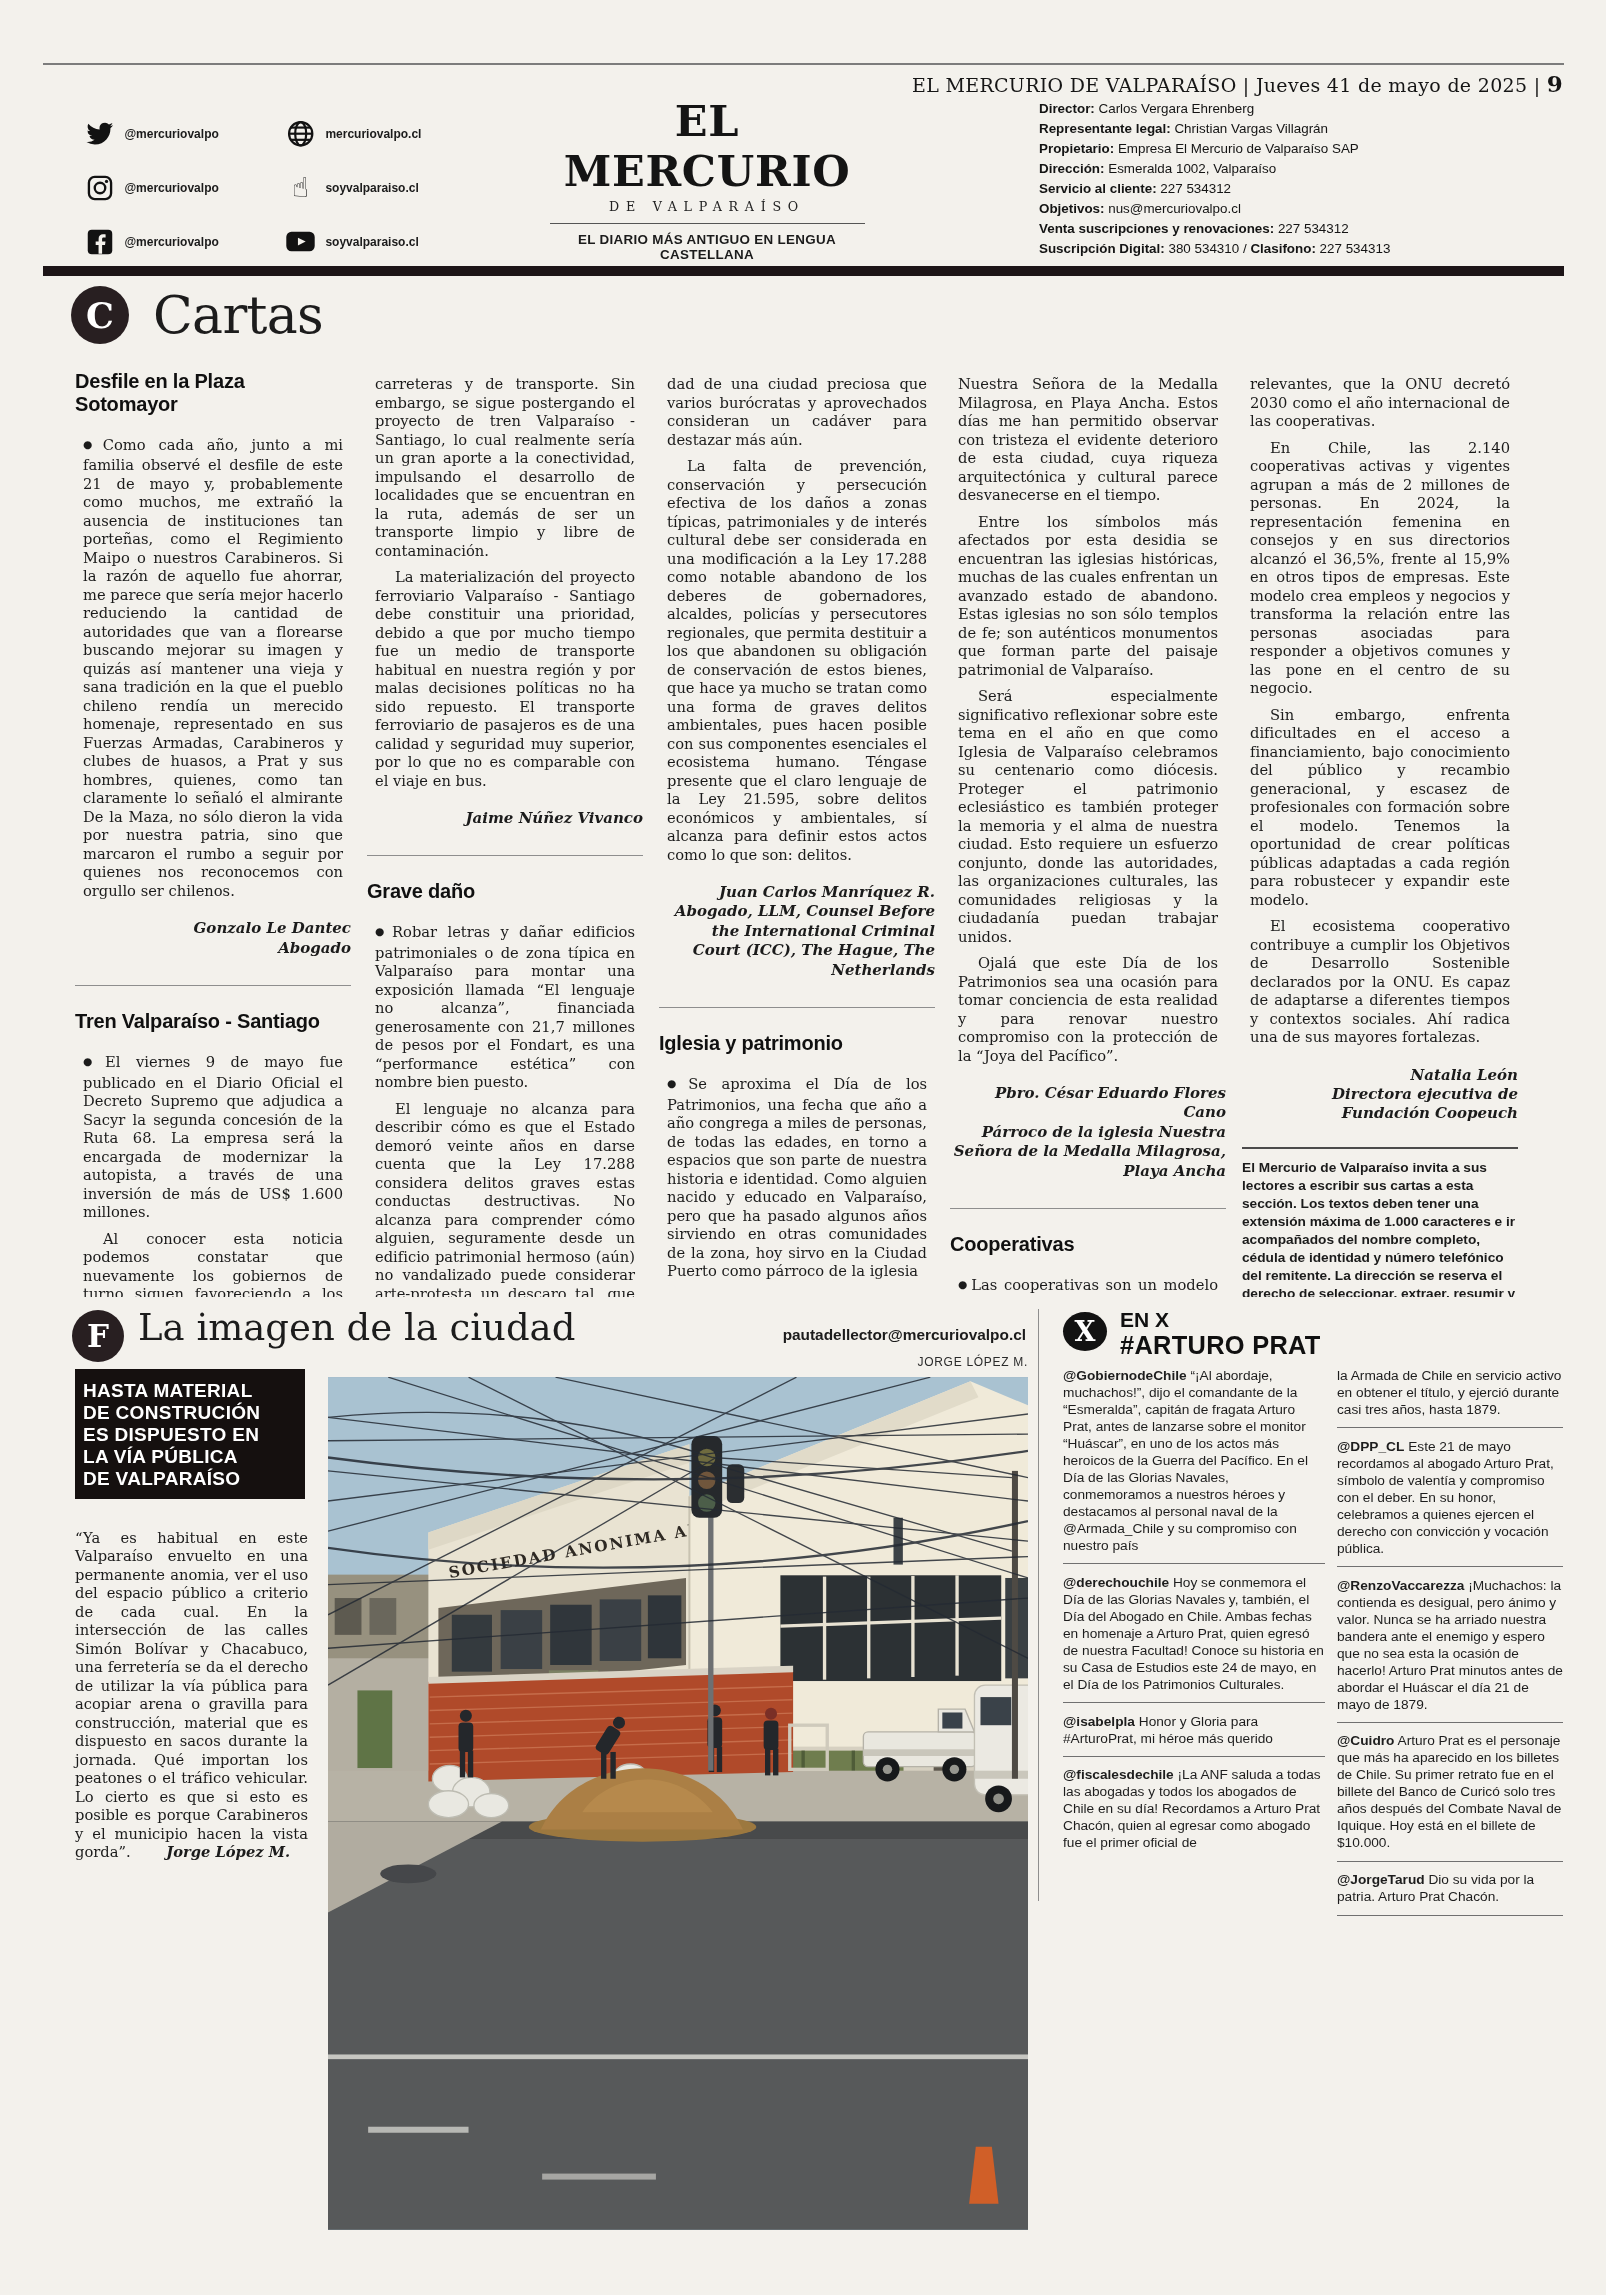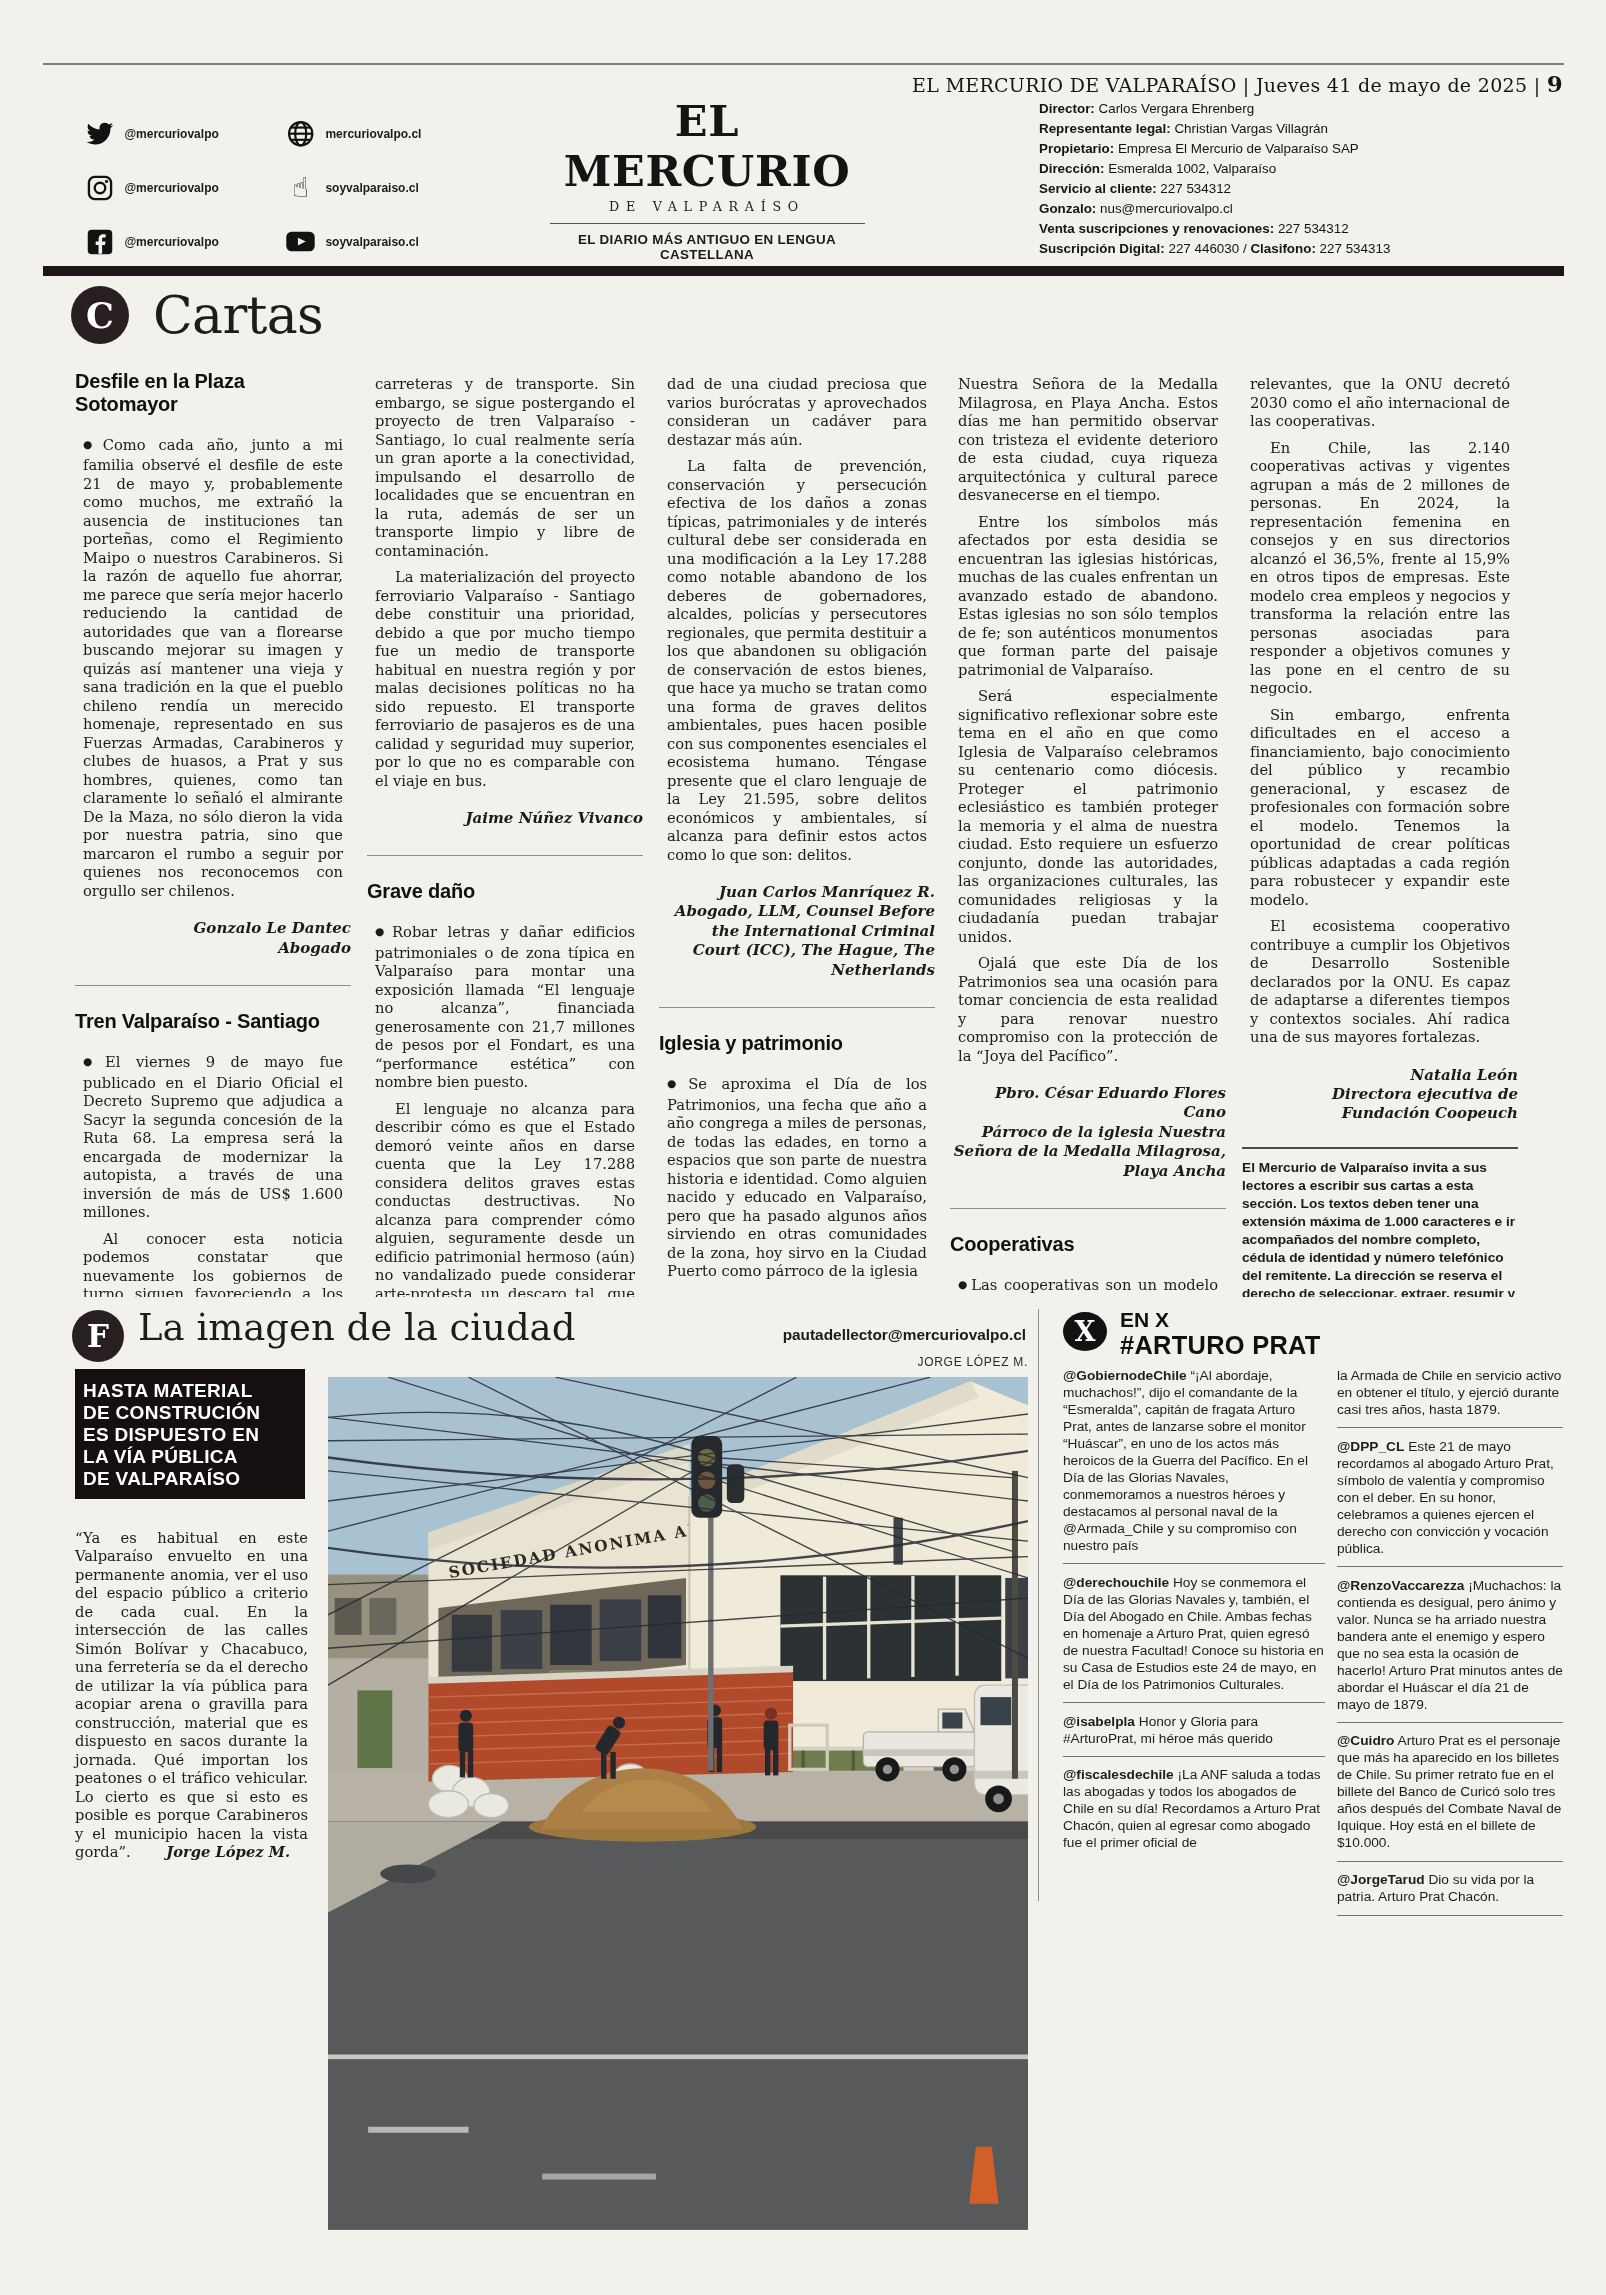--- a/index.html
+++ b/index.html
@@ -146,23 +146,23 @@
   <div class="mast-sub">DE VALPARAÍSO</div>
   <div class="mast-tag sans">EL DIARIO MÁS ANTIGUO EN LENGUA CASTELLANA</div>
 </div>
 
 <div class="abs staff sans">
   <div><b>Director:</b><span> Carlos Vergara Ehrenberg</span></div>
   <div><b>Representante legal:</b><span> Christian Vargas Villagrán</span></div>
   <div><b>Propietario:</b><span> Empresa El Mercurio de Valparaíso SAP</span></div>
   <div><b>Dirección:</b><span> Esmeralda 1002, Valparaíso</span></div>
   <div><b>Servicio al cliente:</b><span> 227 534312</span></div>
-  <div><b>Gonzalo:</b><span> nus@mercuriovalpo.cl</span></div>
+  <div><b>Objetivos:</b><span> nus@mercuriovalpo.cl</span></div>
   <div><b>Venta suscripciones y renovaciones:</b><span> 227 534312</span></div>
-  <div><b>Suscripción Digital:</b><span> 227 446030 / </span><b>Clasifono:</b><span> 227 534313</span></div>
+  <div><b>Suscripción Digital:</b><span> 380 534310 / </span><b>Clasifono:</b><span> 227 534313</span></div>
 </div>
 
 <div class="abs blackbar"></div>
 
 <div class="abs cartas-head">
   <div class="badge badge-c">C</div>
   <div class="cartas-title">Cartas</div>
 </div>
 
 <div class="abs lcol" style="left:75px;">

